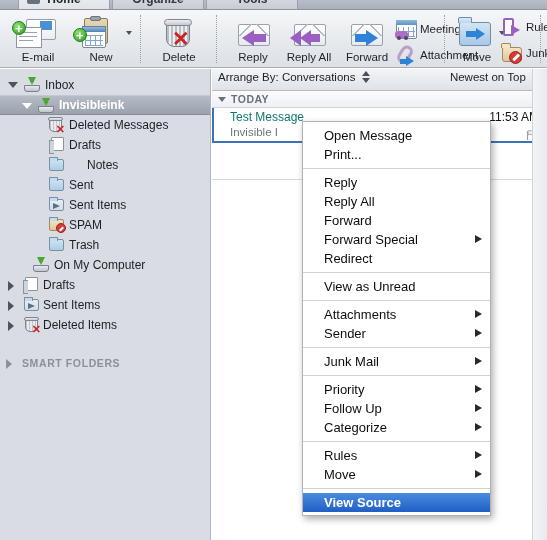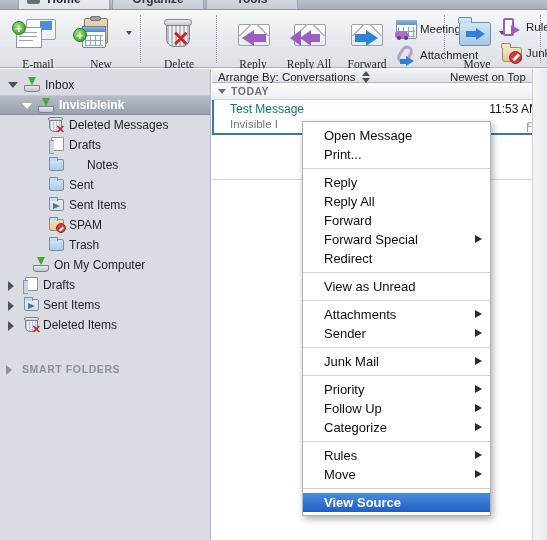--- a/index.html
+++ b/index.html
@@ -46,21 +46,21 @@
     border-bottom: 1px solid #a8aeb6;
   }
   .rsep {
     position: absolute; top: 5px; width: 0; height: 48px;
     border-left: 1px dotted #9aa1aa;
   }
   .rbtn {
     position: absolute; text-align: center;
     font-size: 11.5px; color: #1e2228; cursor: default;
   }
-  .rbtn .lbl { display: block; margin-top: 8px; white-space: nowrap; font-family: Liberation Serif, serif; }
+  .rbtn .lbl { display: block; margin-top: 1px; white-space: nowrap; }
   .rbtn-h {   
     position: absolute; font-size: 11.5px; color: #1e2228;
     white-space: nowrap;
   }
   .rbtn-h .lbl { position: absolute; left: 24px; top: 3px; }
 
   .ico { position: relative; display: inline-block; }
   .folder-tan { background: linear-gradient(#f3e4c6,#e3cb9b); border-color: #a08a5d; }
   .folder-tan::before { background: linear-gradient(#f3e4c6,#e8d4ad); border-color: #a08a5d; }
 
@@ -167,21 +167,21 @@
     content: ""; position: absolute; left: 1.5px; top: 3.5px; width: 5px; height: 2px;
     background: #fff; transform: rotate(-45deg);
   }
 
   
   .listpane {
     position: absolute; left: 212px; top: 69px; right: 0; bottom: 0;
     background: #ffffff; overflow: hidden;
   }
   .arrangebar {
-    position: relative; height: 14px;
+    position: relative; height: 22px;
     background: linear-gradient(to bottom, #f2f4f6, #dfe3e8);
     border-bottom: 1px solid #b4bac1;
     font-size: 11.5px; color: #20242a;
   }
   .arrangebar .left { position: absolute; left: 6px; top: 2px; }
   .arrangebar .right { position: absolute; right: 8px; top: 2px; }
   .stepper {
     display: inline-block; position: relative; width: 8px; height: 12px;
     vertical-align: -2px; margin-left: 3px;
   }
@@ -494,21 +494,21 @@
       <span class="disc closed" style="left:8px;"></span>
       <span class="sico trashsm" style="left:24px;">
         <span class="can"></span>
           <span class="lid"></span>
           <span class="x">✕</span>
       </span>
       <span class="slbl" style="left:43px;">Deleted Items</span>
     </div>
 
 
-    <div class="srow group-hdr" style="margin-top:24px;">
+    <div class="srow group-hdr" style="margin-top:18px;">
       <span class="disc closed" style="left:6px;border-left-color:#8b9099;"></span>
       <span class="slbl" style="left:22px;">SMART FOLDERS</span>
     </div>
   </div>
 
   <div class="listpane">
 
     <div class="arrangebar">
       <span class="left">
         <span>Arrange By: Conversations</span>

